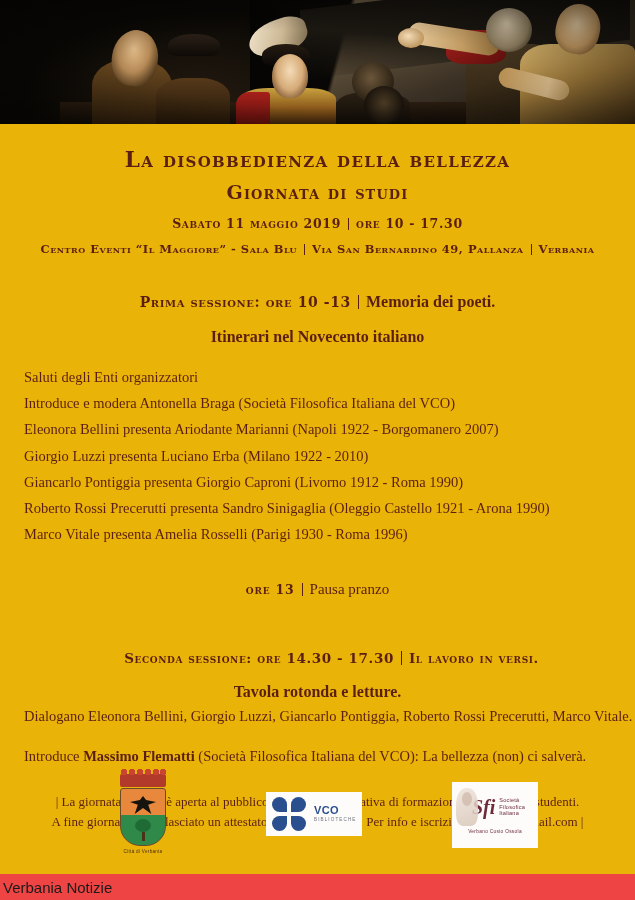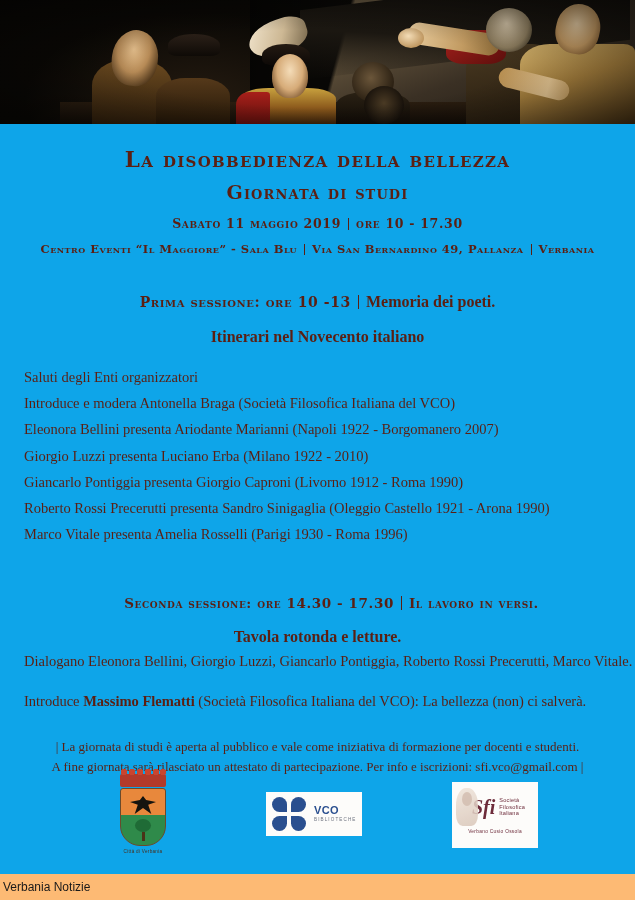--- a/index.html
+++ b/index.html
@@ -5,21 +5,21 @@
   html,body{margin:0;padding:0;}
   body{
     width:635px;height:900px;
     background:#ffffff;
     font-family:"Liberation Serif", serif;
     overflow:hidden;
   }
   .poster{
     position:relative;
     width:635px;height:874px;
-    background:#0ea5e9;
+    background:#eab308;
     overflow:hidden;
   }
   
   .painting{
     position:relative;
     width:635px;height:124px;
     background:#070504;
     overflow:hidden;
   }
   .pt-wall{
@@ -239,23 +239,23 @@
   }
   .sfi-words{margin-left:4px;line-height:1.18;}
   .sfi-words div{font-family:"Liberation Sans",sans-serif;
                  font-size:5.6px;color:#6d2b3a;letter-spacing:.2px;}
   .sfi-sub{
     text-align:center;font-family:"Liberation Sans",sans-serif;
     font-size:4.8px;color:#6d2b3a;margin-top:2px;letter-spacing:.3px;
   }
   
   .caption{
-    height:26px;background:#fdba74;
+    height:26px;background:#ef4444;
     font-family:"Liberation Sans", sans-serif;
-    font-size:12px;color:#1a1a1a;
+    font-size:15px;color:#1a1a1a;
     display:flex;align-items:center;padding-left:3px;
     box-sizing:border-box;
   }
 </style>
 </head>
 <body>
 
 <div class="poster">
 
   <div class="painting">
@@ -309,20 +309,23 @@
     <div class="list">
       <div class="row"><span>Saluti degli Enti organizzatori</span></div>
       <div class="row"><span>Introduce e modera </span><b>Antonella Braga</b><span> (Società Filosofica Italiana del VCO)</span></div>
       <div class="row"><b>Eleonora Bellini</b><span> presenta </span><b>Ariodante Marianni</b><span> (Napoli 1922 - Borgomanero 2007)</span></div>
       <div class="row"><b>Giorgio Luzzi</b><span> presenta </span><b>Luciano Erba</b><span> (Milano 1922 - 2010)</span></div>
       <div class="row"><b>Giancarlo Pontiggia</b><span> presenta </span><b>Giorgio Caproni</b><span> (Livorno 1912 - Roma 1990)</span></div>
       <div class="row"><b>Roberto Rossi Precerutti</b><span> presenta </span><b>Sandro Sinigaglia</b><span> (Oleggio Castello 1921 - Arona 1990)</span></div>
       <div class="row"><b>Marco Vitale</b><span> presenta </span><b>Amelia Rosselli</b><span> (Parigi 1930 - Roma 1996)</span></div>
     </div>
 
+    <div class="caps center pausa">
+      <span>ore 13</span><span class="sep"></span><span class="roman">Pausa pranzo</span>
+    </div>
 
     <div class="caps center sess2">
       <span>Seconda sessione: ore 14.30 - 17.30</span><span class="sep"></span><span class="roman">Il lavoro in versi.</span>
     </div>
     <div class="sub">Tavola rotonda e letture.</div>
 
     <div class="para" style="margin-top:4px">Dialogano Eleonora Bellini, Giorgio Luzzi, Giancarlo Pontiggia, Roberto Rossi Precerutti, Marco Vitale.</div>
     <div class="para"><span>Introduce </span><b>Massimo Flematti</b><span> (Società Filosofica Italiana del VCO): La bellezza (non) ci salverà.</span></div>
 
     <div class="note">

